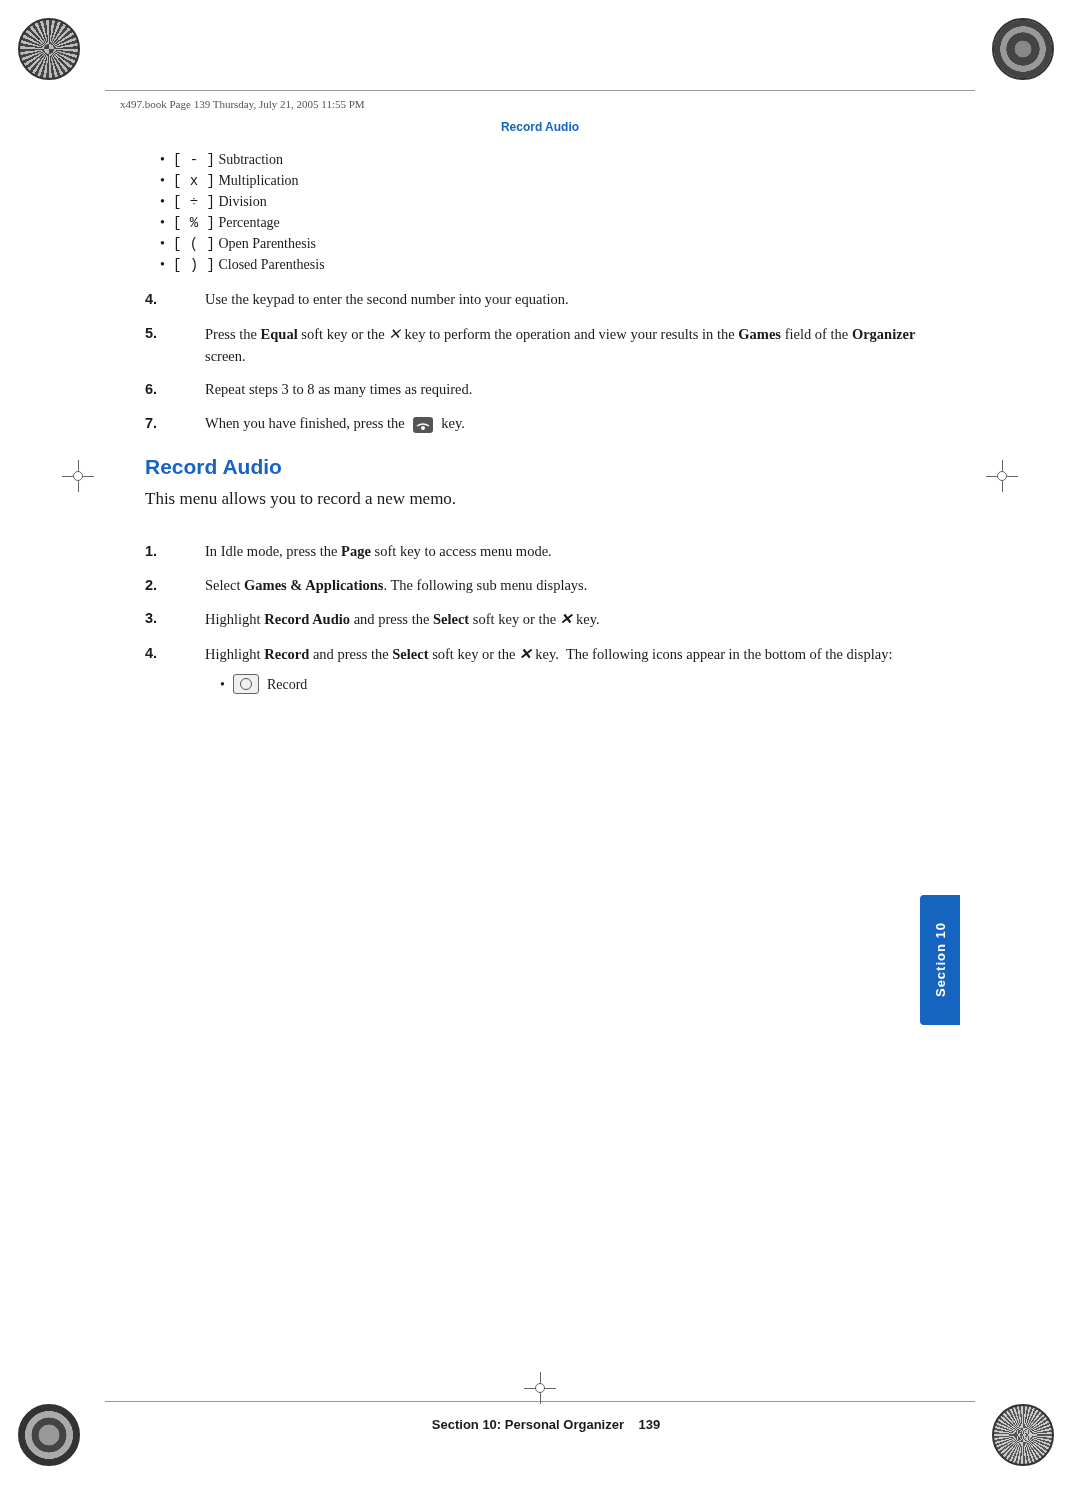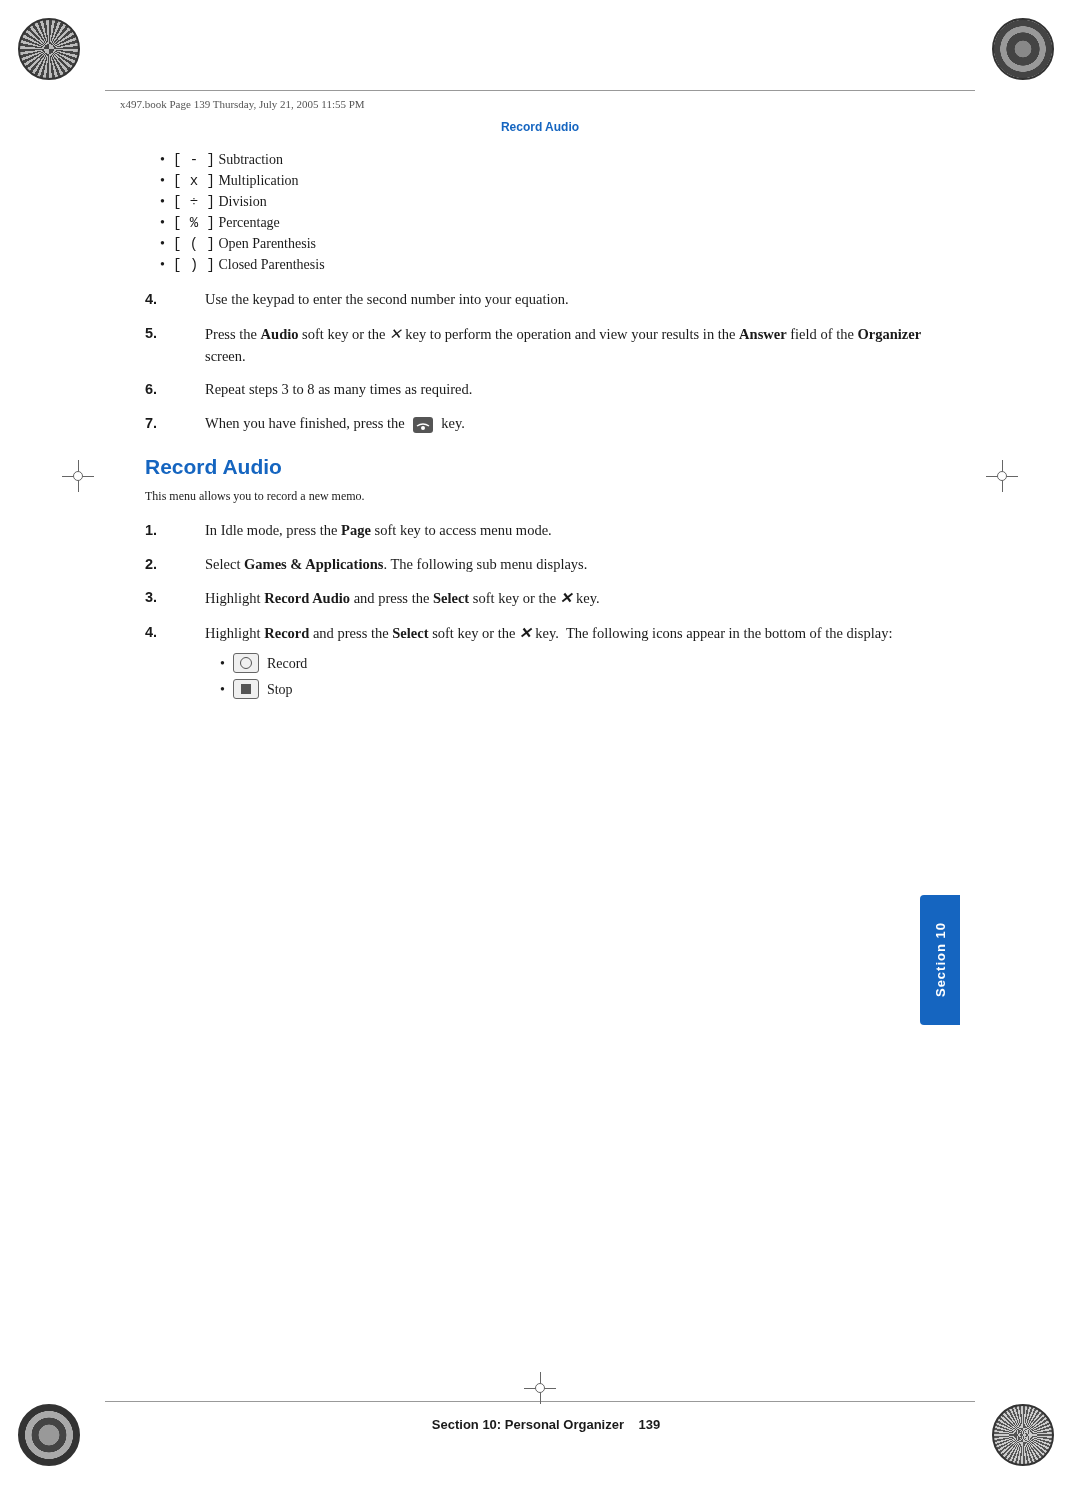--- a/index.html
+++ b/index.html
@@ -93,23 +93,23 @@
     .section-heading {
       color: #1565c0;
       font-family: Arial, sans-serif;
       font-size: 21px;
       font-weight: bold;
       margin: 20px 0 10px 0;
     }
 
     
     .intro-text {
-      font-size: 12px;
+      font-size: 17px;
       font-family: 'Times New Roman', Times, serif;
-      margin-bottom: 16px;
+      margin-bottom: 32px;
     }
 
     
     strong, b {
       font-weight: bold;
     }
 
     
     .section-tab {
       position: absolute;
@@ -296,21 +296,21 @@
     <li><span class="code-key">[ ) ]</span>&nbsp;Closed Parenthesis</li>
   </ul>
 
   <div class="numbered-step">
     <span class="step-num">4.</span>
     <span class="step-content">Use the keypad to enter the second number into your equation.</span>
   </div>
 
   <div class="numbered-step">
     <span class="step-num">5.</span>
-    <span class="step-content">Press the <strong>Audio</strong> soft key or the&nbsp;<span style="font-style:italic;font-size:15px;font-family:serif;">✕</span>&nbsp;key to perform the operation and view your results in the <strong>Answer</strong> field of the <strong>Organizer</strong> screen.</span>
+    <span class="step-content">Press the <strong>Equal</strong> soft key or the&nbsp;<span style="font-style:italic;font-size:15px;font-family:serif;">✕</span>&nbsp;key to perform the operation and view your results in the <strong>Games</strong> field of the <strong>Organizer</strong> screen.</span>
   </div>
 
   <div class="numbered-step">
     <span class="step-num">6.</span>
     <span class="step-content">Repeat steps 3 to 8 as many times as required.</span>
   </div>
 
   <div class="numbered-step">
     <span class="step-num">7.</span>
     <span class="step-content">When you have finished, press the&nbsp;
@@ -351,26 +351,20 @@
     <span class="step-num">4.</span>
     <span class="step-content">
       Highlight <strong>Record</strong> and press the <strong>Select</strong> soft key or the&nbsp;<span style="font-style:italic;font-size:15px;font-family:serif;font-weight:bold;">✕</span>&nbsp;key.&nbsp; The following icons appear in the bottom of the display:
       <ul class="icon-list">
         <li>
           <span class="icon-box">
             <span class="icon-record"></span>
           </span>
           Record
         </li>
-        <li>
-          <span class="icon-box">
-            <span class="icon-stop"></span>
-          </span>
-          Stop
-        </li>
       </ul>
     </span>
   </div>
 
 </div>
 
 <div style="position:absolute;bottom:60px;left:132px;right:120px;display:flex;justify-content:center;align-items:center;">
   <span style="font-family:Arial,sans-serif;font-size:13px;font-weight:bold;">
     <span>Section 10: Personal Organizer</span>&nbsp;&nbsp;&nbsp;&nbsp;<span>139</span>
   </span>

